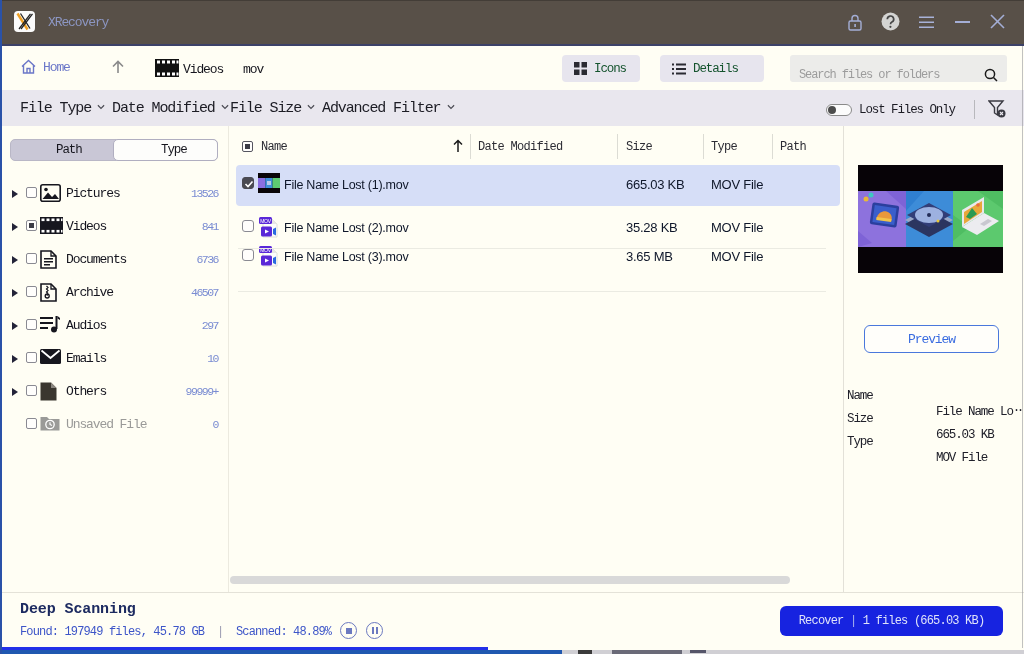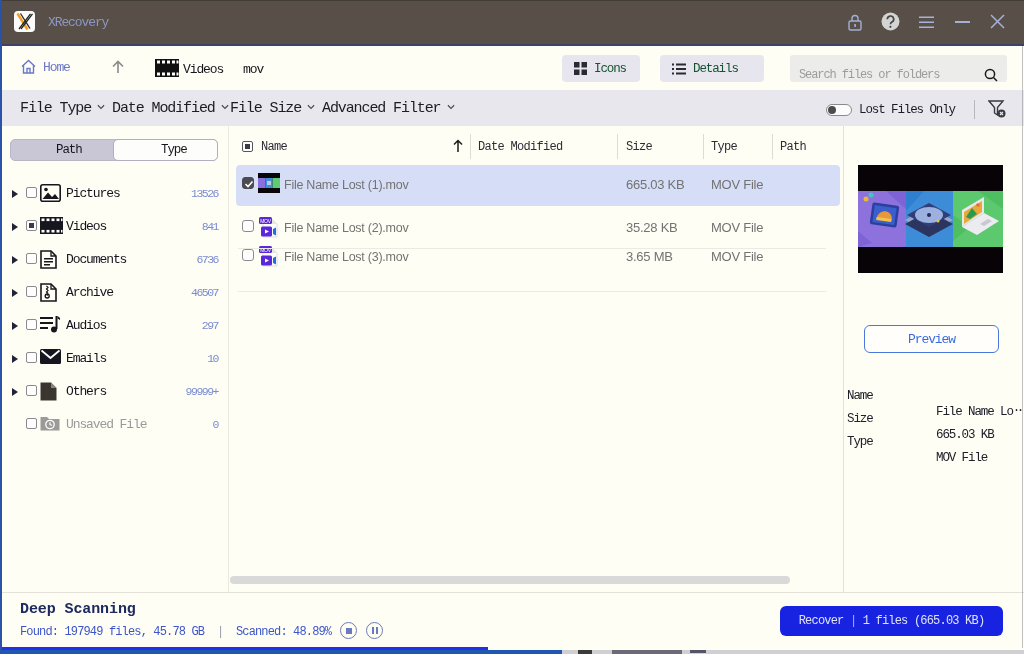--- a/index.html
+++ b/index.html
@@ -43,21 +43,21 @@
   .srow .tri { position:absolute; left:12px; top:13px; width:0; height:0; border-left:6px solid #232338; border-top:4px solid transparent; border-bottom:4px solid transparent; }
   .srow .cb { position:absolute; left:26px; top:10px; width:11px; height:11px; border:1px solid #8a8a92; border-radius:2px; background:#fffefc; }
   .srow .cb .inner { position:absolute; left:2px; top:2px; width:5px; height:5px; background:#3c3c46; }
   .srow .ic { position:absolute; left:40px; top:7px; }
   .srow .nm { position:absolute; left:66px; top:9px; font-size:13px; color:#15151f; }
   .srow .ct { position:absolute; right:10px; top:10px; font-size:11.5px; color:#7a8cd2; letter-spacing:-1.5px; }
 
   
   #lheader { left:236px; top:130px; width:604px; height:33px; font-size:12px; color:#2c2c34; letter-spacing:-0.7px; }
   #lheader .hdiv { position:absolute; top:4px; width:1px; height:25px; background:#dcdcd4; }
-  .lrow { position:absolute; left:236px; width:604px; height:43px; font-family:"Liberation Sans", sans-serif; font-size:12.5px; color:#737373; letter-spacing:-0.25px; }
+  .lrow { position:absolute; left:236px; width:604px; height:43px; font-family:"Liberation Sans", sans-serif; font-size:12.5px; color:#0f172a; letter-spacing:-0.25px; }
   #row1bg { left:236px; top:165px; width:604px; height:41px; background:#d6def7; border-radius:4px; }
   .rsep { position:absolute; left:238px; width:588px; height:1px; background:#ebebe2; }
   .rcb { position:absolute; left:6px; top:14px; width:12px; height:12px; border:1px solid #8a8a92; border-radius:3px; background:#fffefc; }
   #hscroll { left:230px; top:576px; width:560px; height:8px; background:#d9d9d9; border-radius:4px; }
 
   
   #vdiv1 { left:228px; top:126px; width:1px; height:466px; background:#eceadf; }
   #vdiv2 { left:843px; top:126px; width:1px; height:466px; background:#e3e1d8; }
   #hdiv-bottom { left:0; top:592px; width:1024px; height:1px; background:#e4e2d8; }
 

